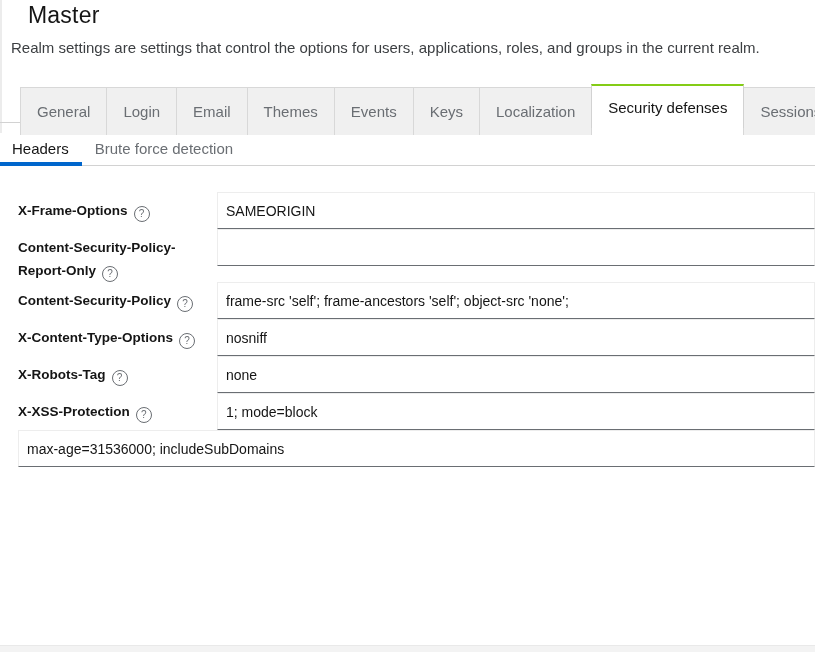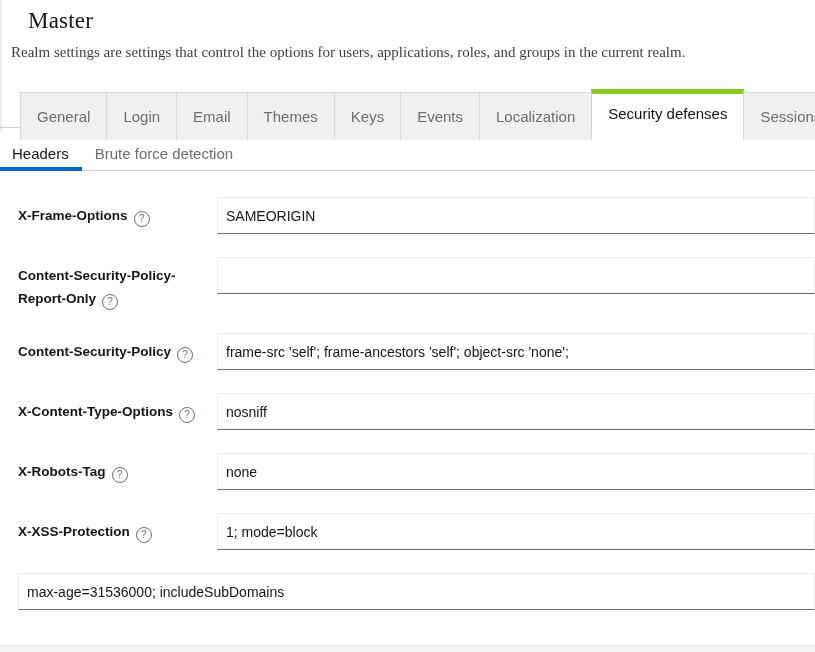--- a/index.html
+++ b/index.html
@@ -3,55 +3,55 @@
 <meta charset="utf-8">
 <style>
   html,body{margin:0;padding:0;}
   body{
     width:815px;height:652px;overflow:hidden;position:relative;
     background:#ffffff;color:#151515;
     font-family:"Liberation Sans", sans-serif;
     -webkit-font-smoothing:antialiased;
   }
   .edge-left{position:absolute;left:0;top:0;width:2px;height:133px;background:#ececec;}
-  .header{padding-top:8px;font-family:Liberation Serif, serif;}
+  .header{padding-top:2px;}
   .page-title{margin:0 0 9px 28px;font-size:23px;font-weight:500;color:#151515;letter-spacing:.2px;}
   .page-desc{margin:0 0 0 11px;font-size:15px;color:#3c3f42;line-height:19px;}
 
   
   .tabs-wrap{position:relative;height:44px;margin-top:27px;}
   .tabs-line{position:absolute;top:38px;left:0;right:0;height:1px;background:#d2d2d2;}
   .tabs-row{position:absolute;top:0;left:20px;display:flex;align-items:flex-start;}
   .tab{
     margin-top:3px;height:48px;box-sizing:border-box;
     background:#f0f0f0;border:1px solid #d8d8d8;border-bottom:none;margin-right:-1px;
     color:#6a6e73;font-size:15px;line-height:34px;padding:0 16px;
     font-family:inherit;cursor:pointer;white-space:nowrap;
   }
   .tab.active{
     margin-top:0;height:44px;background:#ffffff;position:relative;z-index:2;
-    border-top:5px solid #84cc16;border-left:1px solid #d2d2d2;border-right:1px solid #d2d2d2;
+    border-top:2px solid #84cc16;border-left:1px solid #d2d2d2;border-right:1px solid #d2d2d2;
     color:#151515;line-height:39px;
   }
 
   
   .subtabs{display:flex;margin-top:4px;height:33px;border-bottom:1px solid #d2d2d2;box-sizing:content-box;}
   .subtab{
     position:relative;background:none;border:none;font-family:inherit;cursor:pointer;
     font-size:15px;color:#6a6e73;padding:0 13px;line-height:30px;white-space:nowrap;
   }
   .subtab.first{padding-left:12px;}
   .subtab.active{color:#151515;}
   .subtab.active::after{
     content:"";position:absolute;left:0;right:0;bottom:-1px;height:4px;background:#0066cc;
   }
 
   
   .form{margin-top:26px;padding-left:18px;}
-  .frow{display:flex;margin-bottom:23px;}
+  .frow{display:flex;}
   .flabel{
     width:199px;box-sizing:border-box;padding:7px 7px 0 0;
     font-size:13.5px;font-weight:600;color:#151515;line-height:23px;
   }
   .help{
     display:inline-block;width:14px;height:14px;border:1px solid #6a6e73;border-radius:50%;
     color:#6a6e73;font-size:10px;font-weight:400;line-height:14px;text-align:center;
     margin-left:6px;vertical-align:-2px;cursor:pointer;
   }
   .fctl{flex:1;}
@@ -72,22 +72,22 @@
   <p class="page-desc">Realm settings are settings that control the options for users, applications, roles, and groups in the current realm.</p>
 </div>
 
 <div class="tabs-wrap">
   <div class="tabs-line"></div>
   <div class="tabs-row">
     <button class="tab">General</button>
     <button class="tab">Login</button>
     <button class="tab">Email</button>
     <button class="tab">Themes</button>
+    <button class="tab">Events</button>
     <button class="tab">Keys</button>
-    <button class="tab">Events</button>
     <button class="tab">Localization</button>
     <button class="tab active">Security defenses</button>
     <button class="tab">Sessions</button>
   </div>
 </div>
 
 <div class="subtabs">
   <button class="subtab first active">Headers</button>
   <button class="subtab">Brute force detection</button>
 </div>

